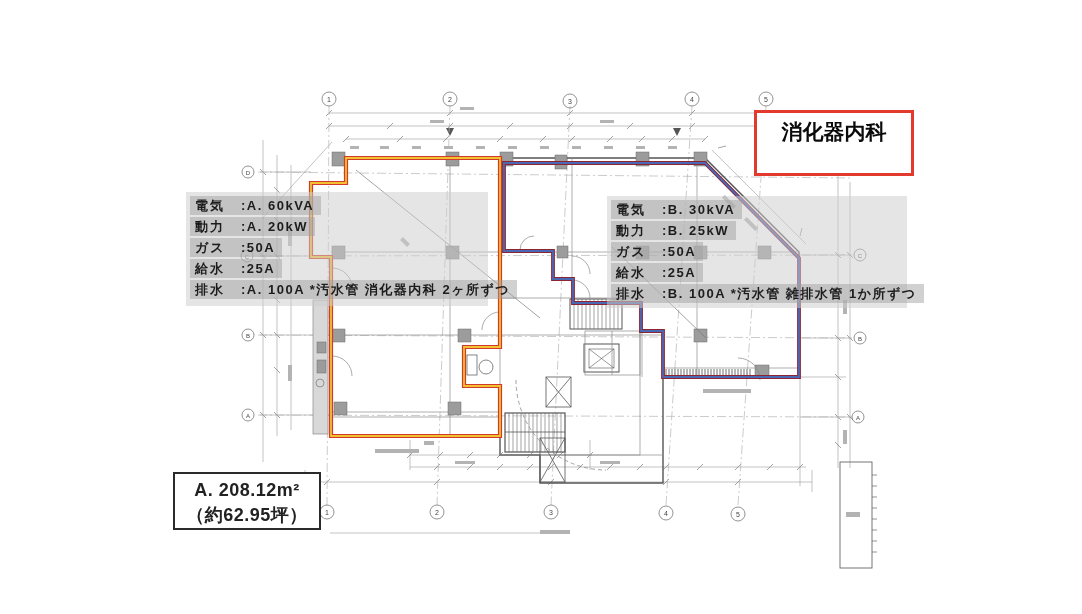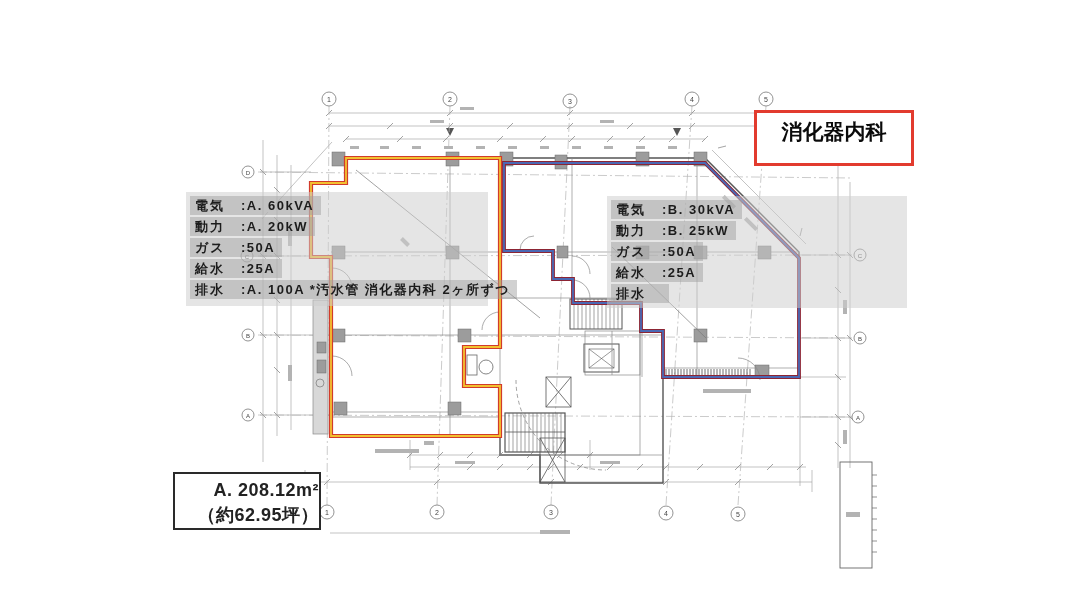--- a/index.html
+++ b/index.html
@@ -18,21 +18,21 @@
   .spec-label{width:46px;letter-spacing:2px;flex:none;}
   .spec-value{letter-spacing:1.5px;}
 
   
   .decision{position:absolute;background:#fff;border:3px solid #e23b2e;
             text-align:center;font-weight:700;font-size:21px;color:#0a0a0a;
             line-height:1.38;padding-top:5px;box-sizing:border-box;}
 
   
   .area-box{position:absolute;background:#fff;border:2px solid #2a2a2a;
-            text-align:right;font-weight:600;font-size:18px;color:#222;
+            text-align:center;font-weight:600;font-size:18px;color:#222;
             line-height:1.4;padding-top:4px;box-sizing:border-box;
             letter-spacing:.5px;}
 </style>
 </head>
 <body>
 
 <div class="stage">
 
 <svg width="1082" height="614" viewBox="0 0 1082 614">
 
@@ -280,24 +280,25 @@
   <div class="spec-row">
     <span class="spec-label">ガス</span>
     <span class="spec-value">:50A</span>
   </div>
   <div class="spec-row">
     <span class="spec-label">給水</span>
     <span class="spec-value">:25A</span>
   </div>
   <div class="spec-row">
     <span class="spec-label">排水</span>
-  </div>
-</div>
-
-<div class="decision" style="left: 754px; top: 110px; width: 160px; height: 56px; border-color: rgb(226, 59, 46);">
+    <span class="spec-value">:B. 100A *汚水管 雑排水管 1か所ずつ</span>
+  </div>
+</div>
+
+<div class="decision" style="left: 754px; top: 110px; width: 160px; height: 66px; border-color: rgb(226, 59, 46);">
   <div>消化器内科</div>
 </div>
 
 <div class="area-box" style="left:173px;top:472px;width:148px;height:58px;">
   <div>A. 208.12m²</div>
   <div>（約62.95坪）</div>
 </div>
 
 </div>
 

